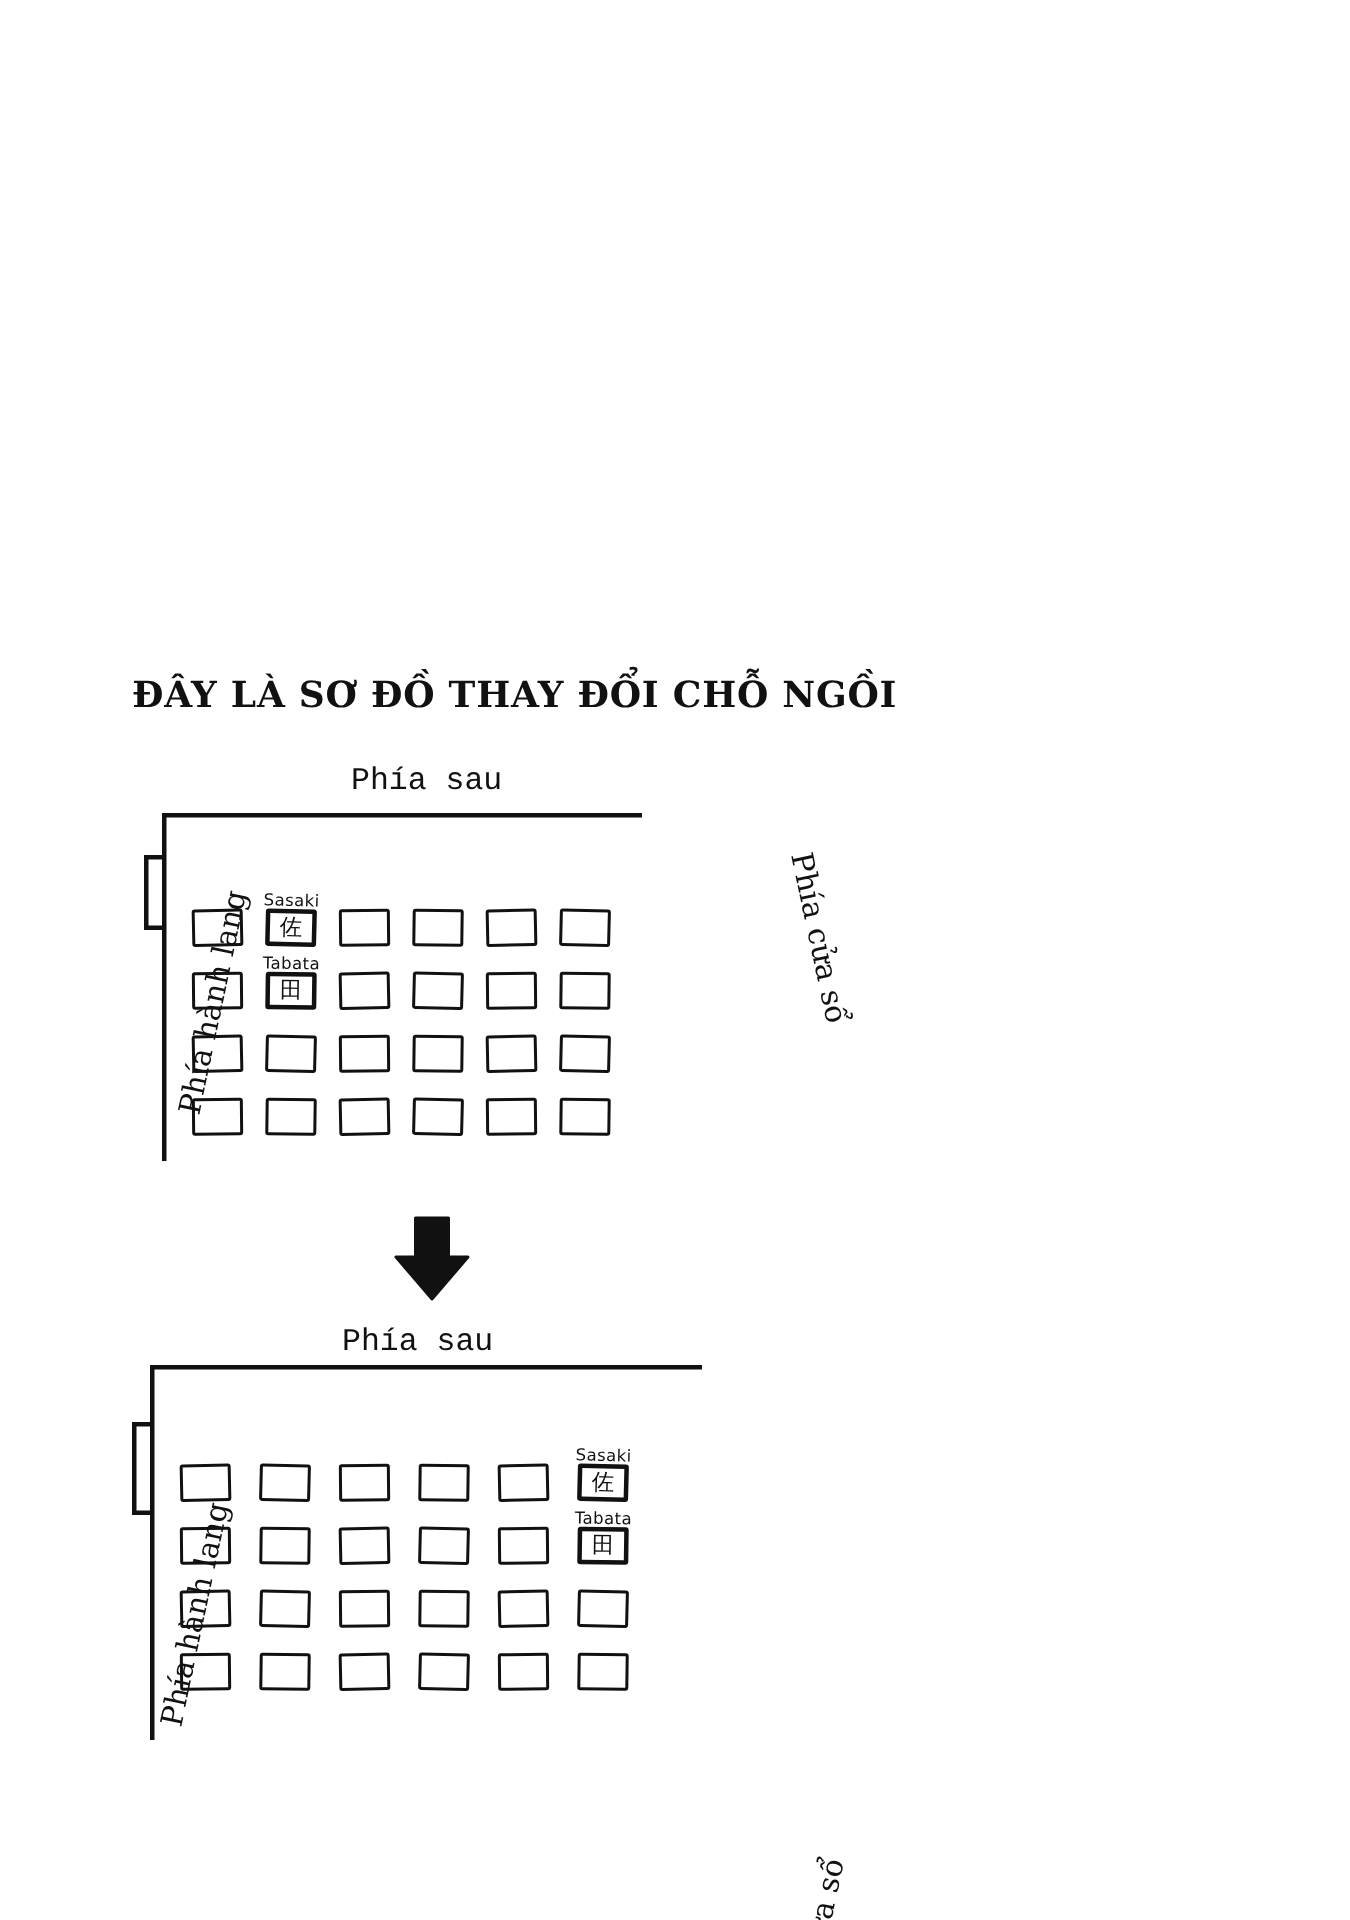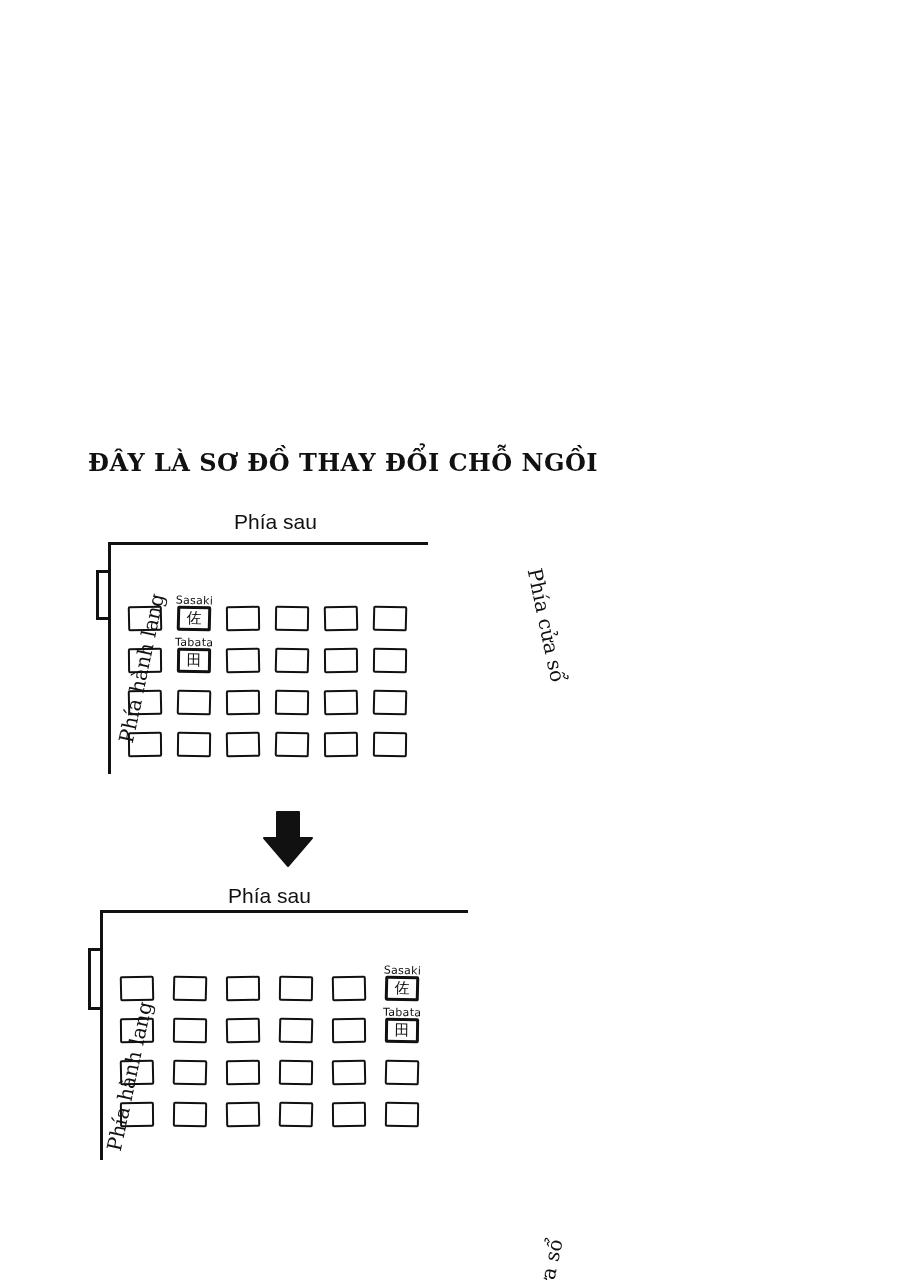--- a/index.html
+++ b/index.html
@@ -33,21 +33,21 @@
   .diagram {
     position: absolute;
     width: 520px;
     height: 300px;
   }
   #diagram-before { left: 50px; top: 500px; }
   #diagram-after  { left: 50px; top: 878px; }
 
   .label-back {
     position: absolute;
-    font-family: Liberation Sans, sans-serif;
+    font-family: Liberation Mono, monospace;
     font-size: 21px;
     color: #111111;
     white-space: nowrap;
   }
   #diagram-before .label-back { left: 184px; top: 10px; }
   #diagram-after  .label-back { left: 178px; top: 6px; }
 
   .label-side {
     position: absolute;
     font-family: "DejaVu Serif", serif;

